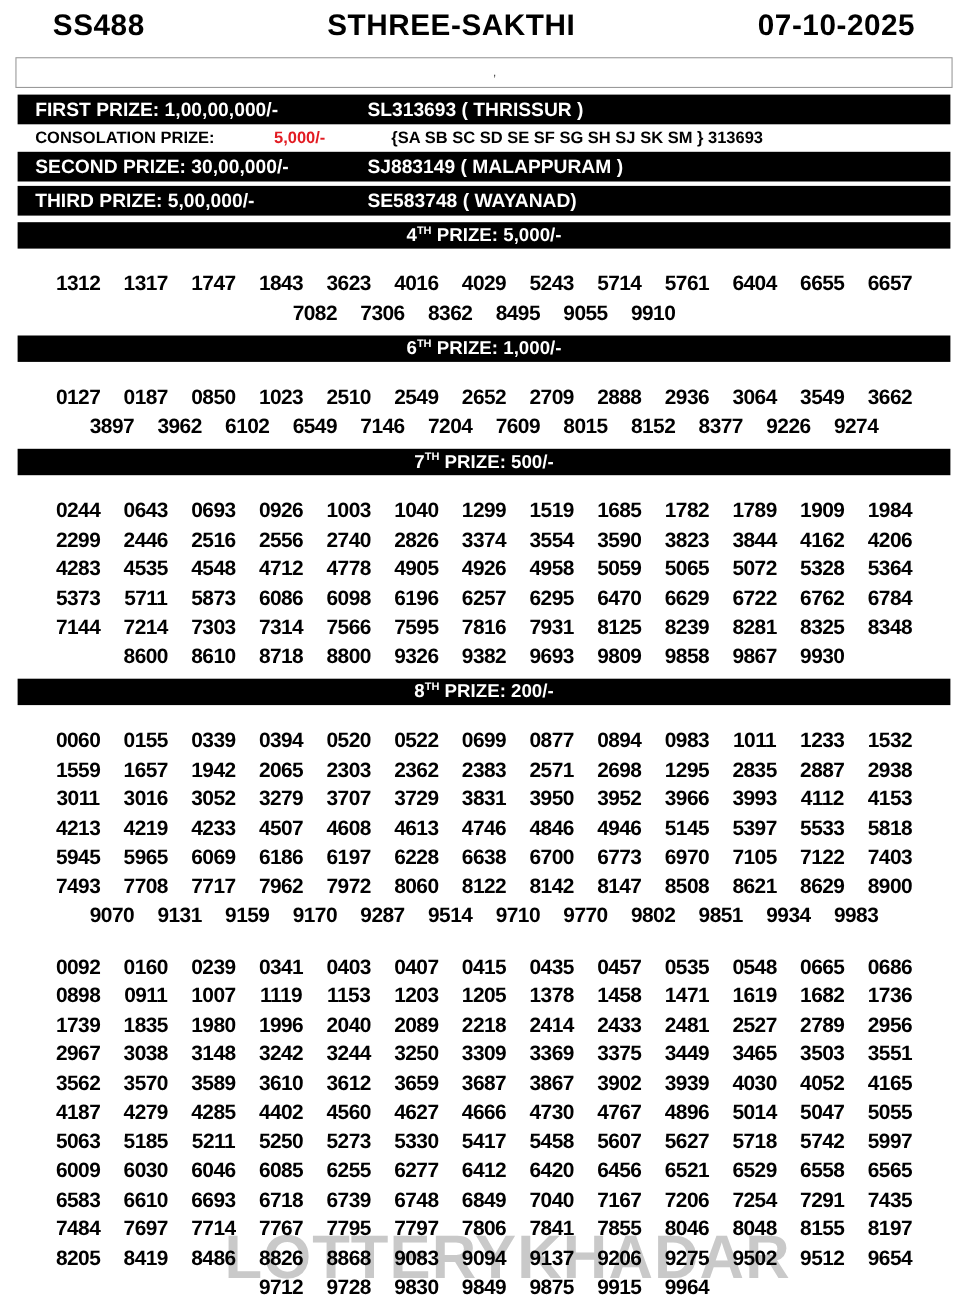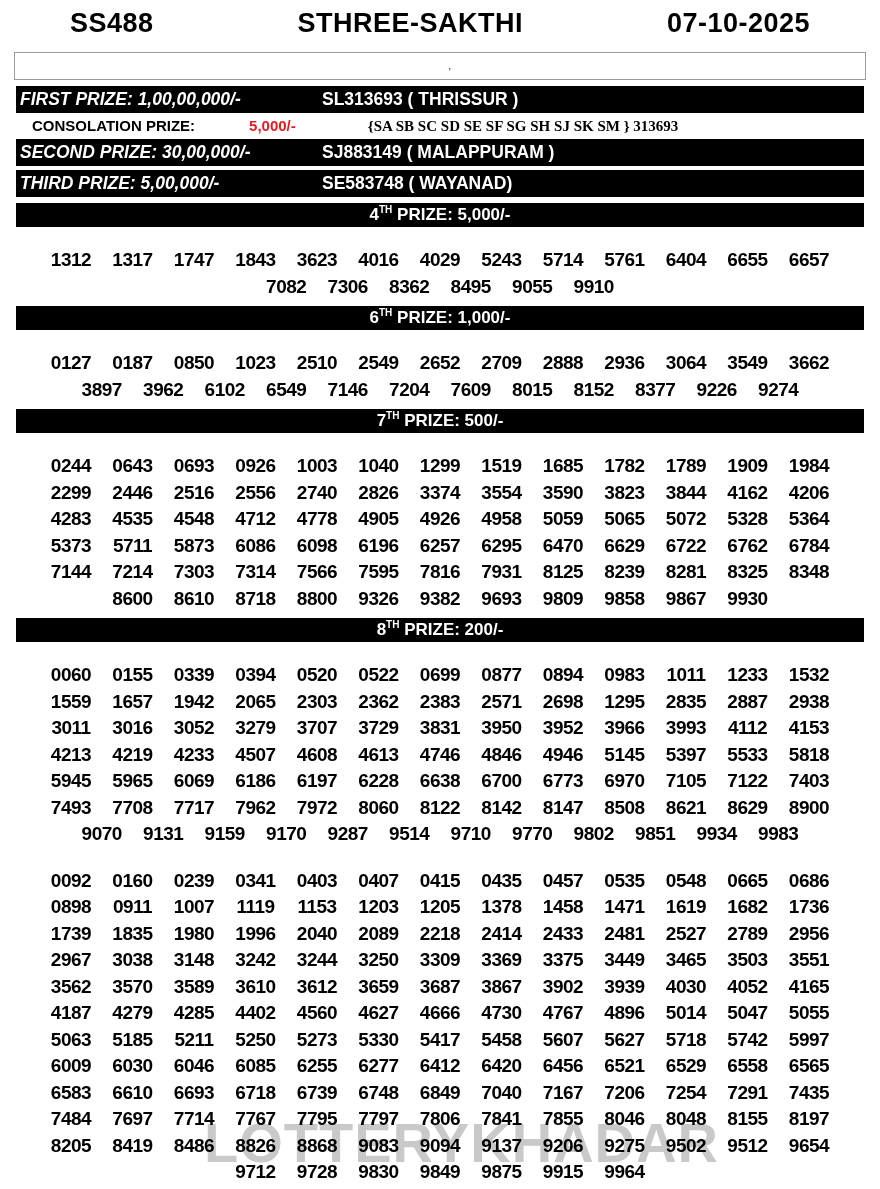--- a/index.html
+++ b/index.html
@@ -1,33 +1,33 @@
 <!DOCTYPE html>
 <html style="--red: #e21b22;"><head>
 <meta charset="utf-8">
 <style>
   html,body{margin:0;padding:0;background:#fff;}
   body{width:880px;height:1189px;overflow:hidden;font-family:"Liberation Sans",sans-serif;}
   .page{position:relative;width:880px;height:1189px;background:#fff;color:#000;}
 
   .topbar{display:flex;justify-content:space-between;align-items:center;
-          height:46px;padding:0 70px;font-weight:bold;font-size:27px;letter-spacing:.5px;gap:28px;}
+          height:46px;padding:0 48px;font-weight:bold;font-size:27px;letter-spacing:.5px;gap:28px;}
 
   .empty-box{margin:6px 14px;height:26px;border:1px solid #9a9a9a;position:relative;background:#fff;}
   .empty-box .mark{position:absolute;left:51%;bottom:1px;font-size:11px;color:#333;}
 
   .bar{background:#000;color:#fff;margin:4px 16px;height:27px;display:flex;align-items:center;
        font-weight:bold;font-size:17.5px;white-space:pre;}
-  .top-bar .label{padding-left:4px;flex:0 0 300px;font-style:italic;}
+  .top-bar .label{padding-left:16px;flex:0 0 300px;}
   .top-bar .winner{padding-left:2px;}
 
   .consolation{margin:2px 16px 4px;padding-left:16px;font-weight:bold;font-size:15px;
                display:flex;align-items:baseline;white-space:pre;gap:48px;}
   .consolation .amount{color:var(--red,#e21b22);margin-left:6px;}
-  .consolation .series{margin-left:24px;font-family:Liberation Serif, serif;}
+  .consolation .series{margin-left:12px;}
 
   .section-block{position:relative;z-index:1;}
   .section-bar{justify-content:center;height:24px;margin-top:6px;font-size:17px;}
   .section-bar sup{font-size:10px;line-height:0;}
 
   .nums{margin:20px auto 0;width:816px;display:flex;flex-wrap:wrap;justify-content:center;column-gap:1.5px;}
   .num{width:60px;text-align:center;font-weight:bold;font-size:19px;line-height:26.5px;
        letter-spacing:-0.5px;white-space:nowrap;}
 
   .watermark{position:absolute;left:204px;top:1110px;z-index:0;font-weight:bold;

